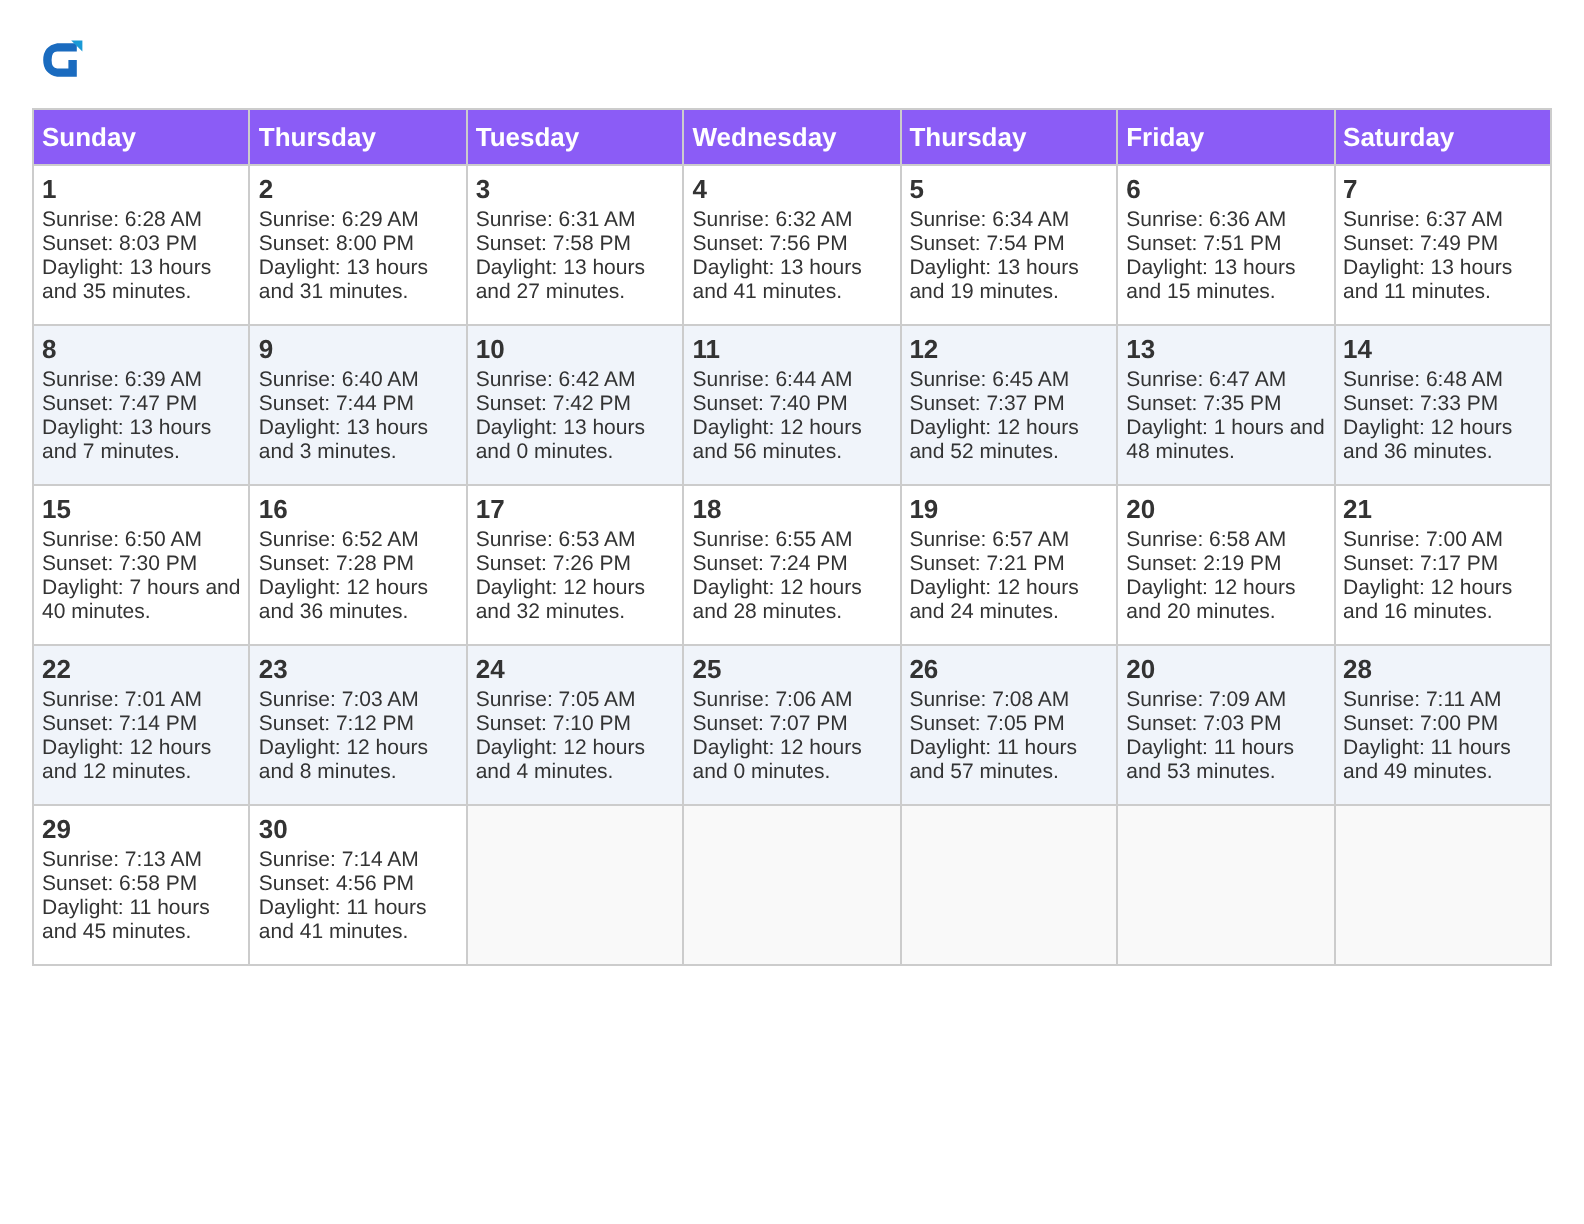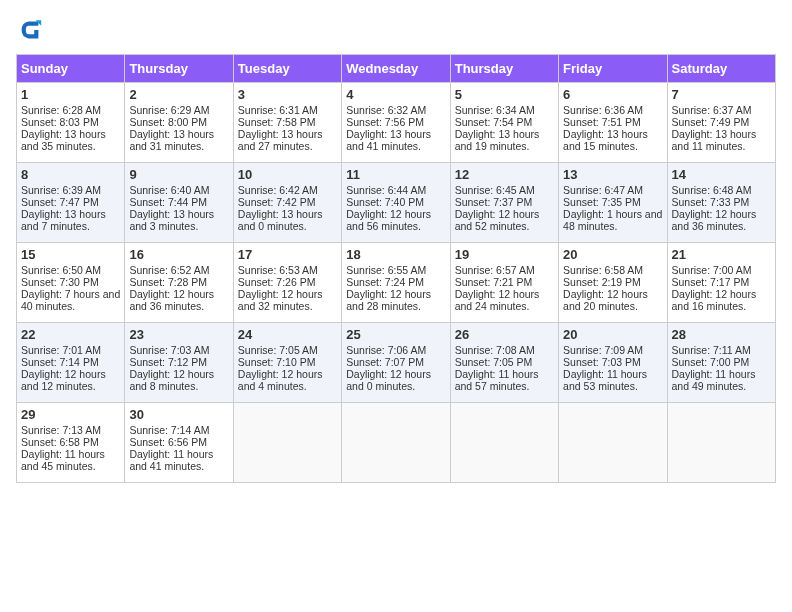--- a/index.html
+++ b/index.html
@@ -146,21 +146,21 @@
         <td><span class="day-number">22</span><span>Sunrise: 7:01 AM</span><br><span>Sunset: 7:14 PM</span><br><span>Daylight: 12 hours and 12 minutes.</span></td>
         <td><span class="day-number">23</span><span>Sunrise: 7:03 AM</span><br><span>Sunset: 7:12 PM</span><br><span>Daylight: 12 hours and 8 minutes.</span></td>
         <td><span class="day-number">24</span><span>Sunrise: 7:05 AM</span><br><span>Sunset: 7:10 PM</span><br><span>Daylight: 12 hours and 4 minutes.</span></td>
         <td><span class="day-number">25</span><span>Sunrise: 7:06 AM</span><br><span>Sunset: 7:07 PM</span><br><span>Daylight: 12 hours and 0 minutes.</span></td>
         <td><span class="day-number">26</span><span>Sunrise: 7:08 AM</span><br><span>Sunset: 7:05 PM</span><br><span>Daylight: 11 hours and 57 minutes.</span></td>
         <td><span class="day-number">20</span><span>Sunrise: 7:09 AM</span><br><span>Sunset: 7:03 PM</span><br><span>Daylight: 11 hours and 53 minutes.</span></td>
         <td><span class="day-number">28</span><span>Sunrise: 7:11 AM</span><br><span>Sunset: 7:00 PM</span><br><span>Daylight: 11 hours and 49 minutes.</span></td>
       </tr>
       <tr>
         <td><span class="day-number">29</span><span>Sunrise: 7:13 AM</span><br><span>Sunset: 6:58 PM</span><br><span>Daylight: 11 hours and 45 minutes.</span></td>
-        <td><span class="day-number">30</span><span>Sunrise: 7:14 AM</span><br><span>Sunset: 6:56 PM</span><br><span>Daylight: 11 hours and 41 minutes.</span></td>
+        <td><span class="day-number">30</span><span>Sunrise: 7:14 AM</span><br><span>Sunset: 4:56 PM</span><br><span>Daylight: 11 hours and 41 minutes.</span></td>
         <td class="empty-cell"></td>
         <td class="empty-cell"></td>
         <td class="empty-cell"></td>
         <td class="empty-cell"></td>
         <td class="empty-cell"></td>
       </tr>
     </tbody>
 </table>
 
 </body></html>

